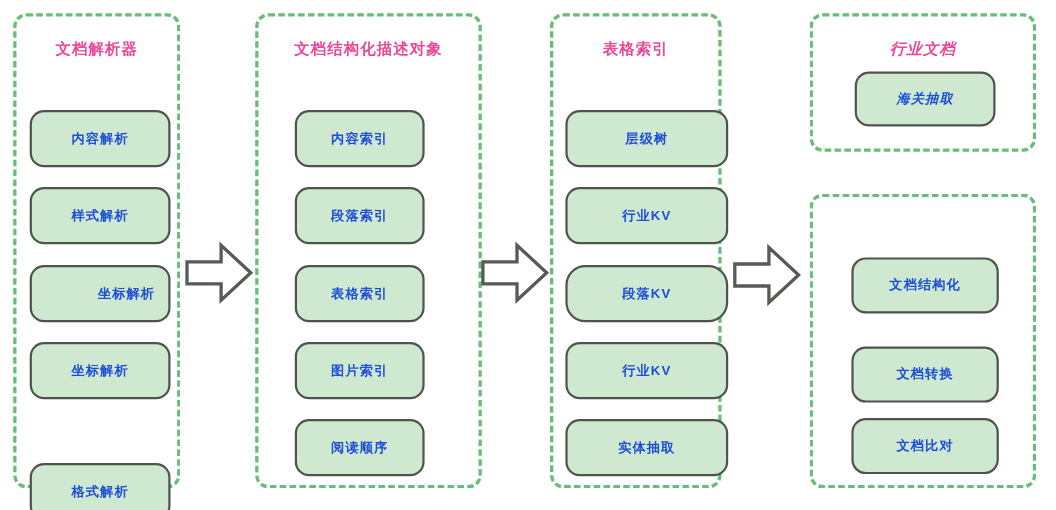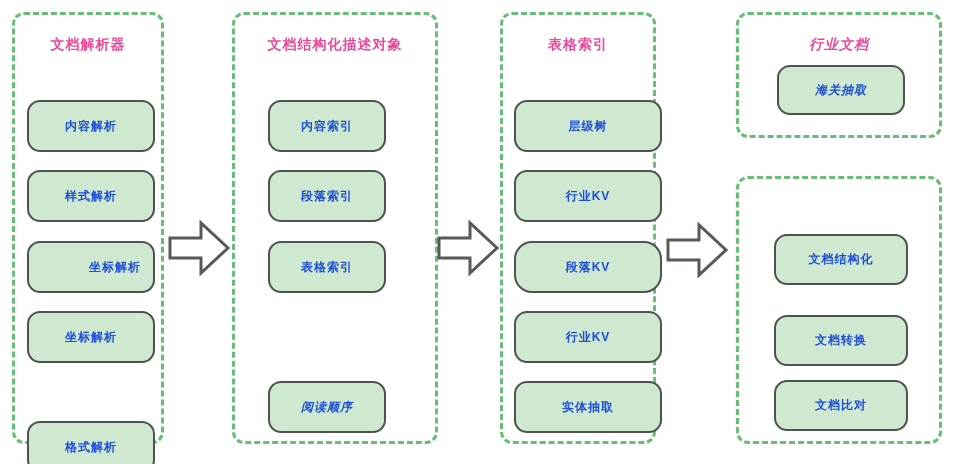--- a/index.html
+++ b/index.html
@@ -62,21 +62,21 @@
   #panel-4 { left: 736px; top: 176px; width: 206px; height: 268px; }
 
   
   #panel-0 .box { left: 12px; width: 128px; height: 52px; }
   #b-0-0 { top: 85px; }  #b-0-1 { top: 155px; } #b-0-2 { top: 226px; padding-left: 48px; }
   #b-0-3 { top: 296px; } #b-0-4 { top: 366px; margin-top: 40px; }
 
   
   #panel-1 .box { left: 33px; width: 118px; height: 52px; }
   #b-1-0 { top: 85px; }  #b-1-1 { top: 155px; font-family: Liberation Mono, monospace; } #b-1-2 { top: 226px; }
-  #b-1-3 { top: 296px; } #b-1-4 { top: 366px; font-style: italic; }
+  #b-1-3 { top: 296px; } #b-1-4 { top: 366px; }
 
   
   #panel-2 .box { left: 11px; width: 148px; height: 52px; }
   #b-2-0 { top: 85px; }  #b-2-1 { top: 155px; } #b-2-2 { top: 226px; border-radius: 18px; }
   #b-2-3 { top: 296px; } #b-2-4 { top: 366px; }
 
   
   #panel-3 .box { left: 38px; width: 128px; height: 50px; }
   #b-3-0 { top: 50px; }
 
@@ -100,20 +100,21 @@
     <div class="box" id="b-0-2">坐标解析</div>
     <div class="box" id="b-0-3">坐标解析</div>
     <div class="box" id="b-0-4">格式解析</div>
   </section>
 
   <section class="panel" id="panel-1">
     <h2 class="panel-title">文档结构化描述对象</h2>
     <div class="box" id="b-1-0">内容索引</div>
     <div class="box" id="b-1-1">段落索引</div>
     <div class="box" id="b-1-2">表格索引</div>
+    <div class="box" id="b-1-3">图片索引</div>
     <div class="box" id="b-1-4">阅读顺序</div>
   </section>
 
   <section class="panel" id="panel-2">
     <h2 class="panel-title">表格索引</h2>
     <div class="box" id="b-2-0">层级树</div>
     <div class="box" id="b-2-1">行业KV</div>
     <div class="box" id="b-2-2">段落KV</div>
     <div class="box" id="b-2-3">行业KV</div>
     <div class="box" id="b-2-4">实体抽取</div>

